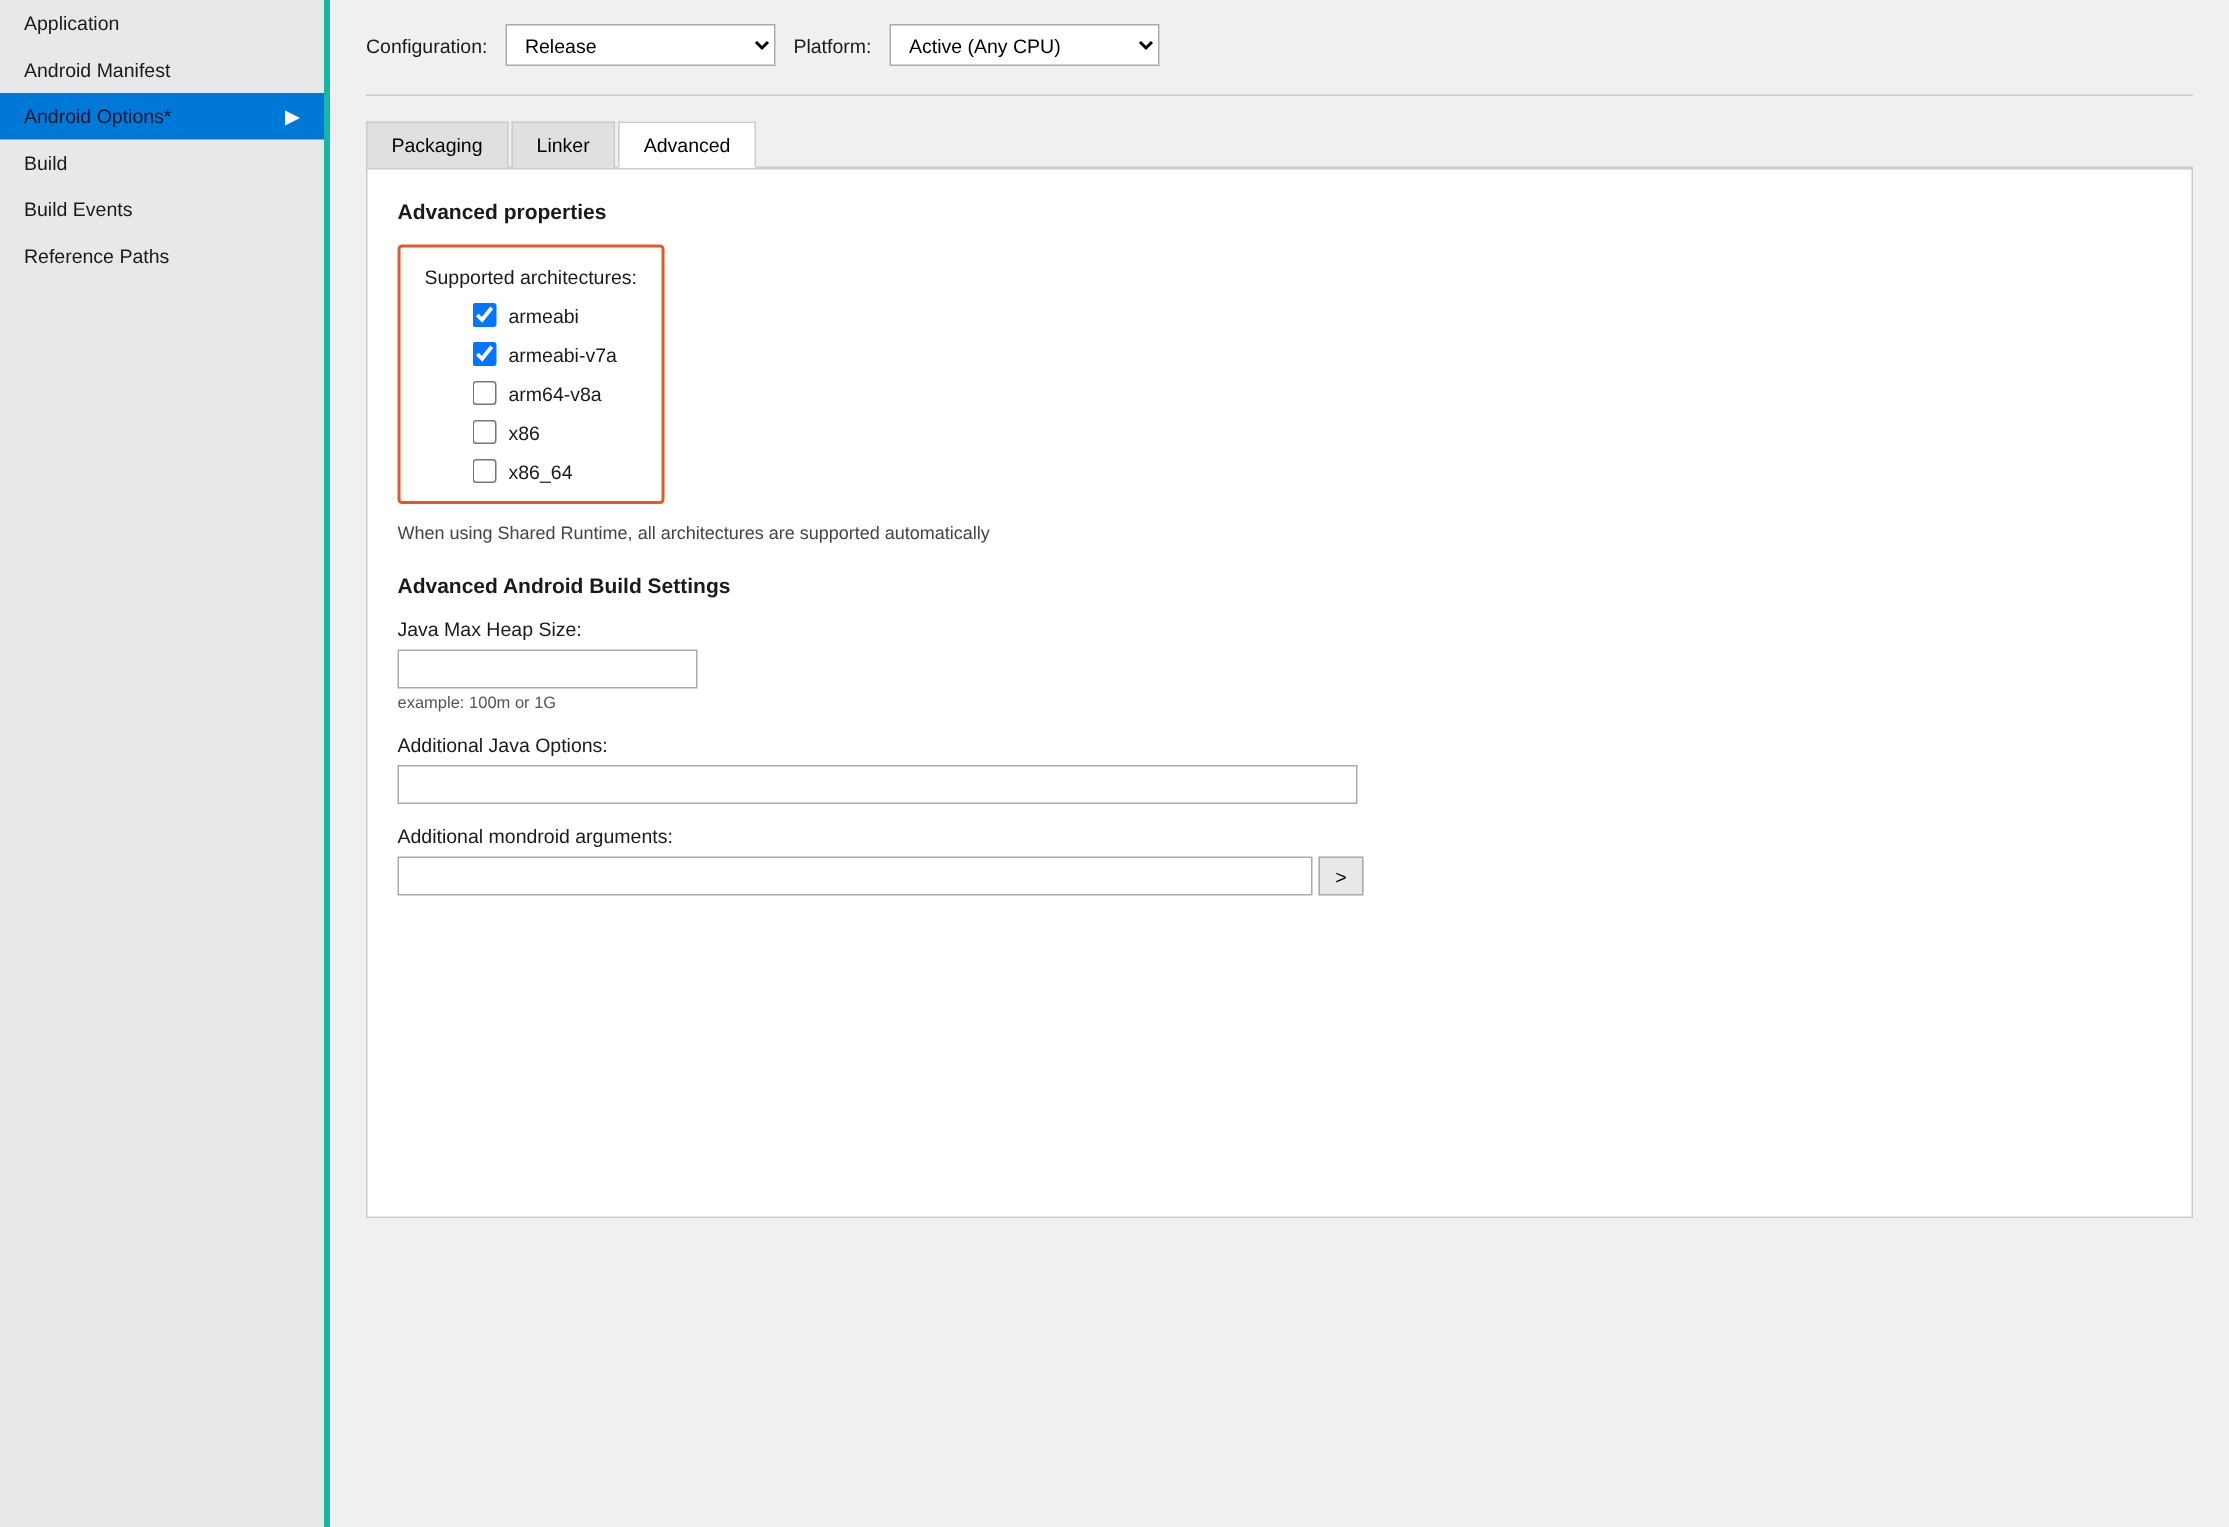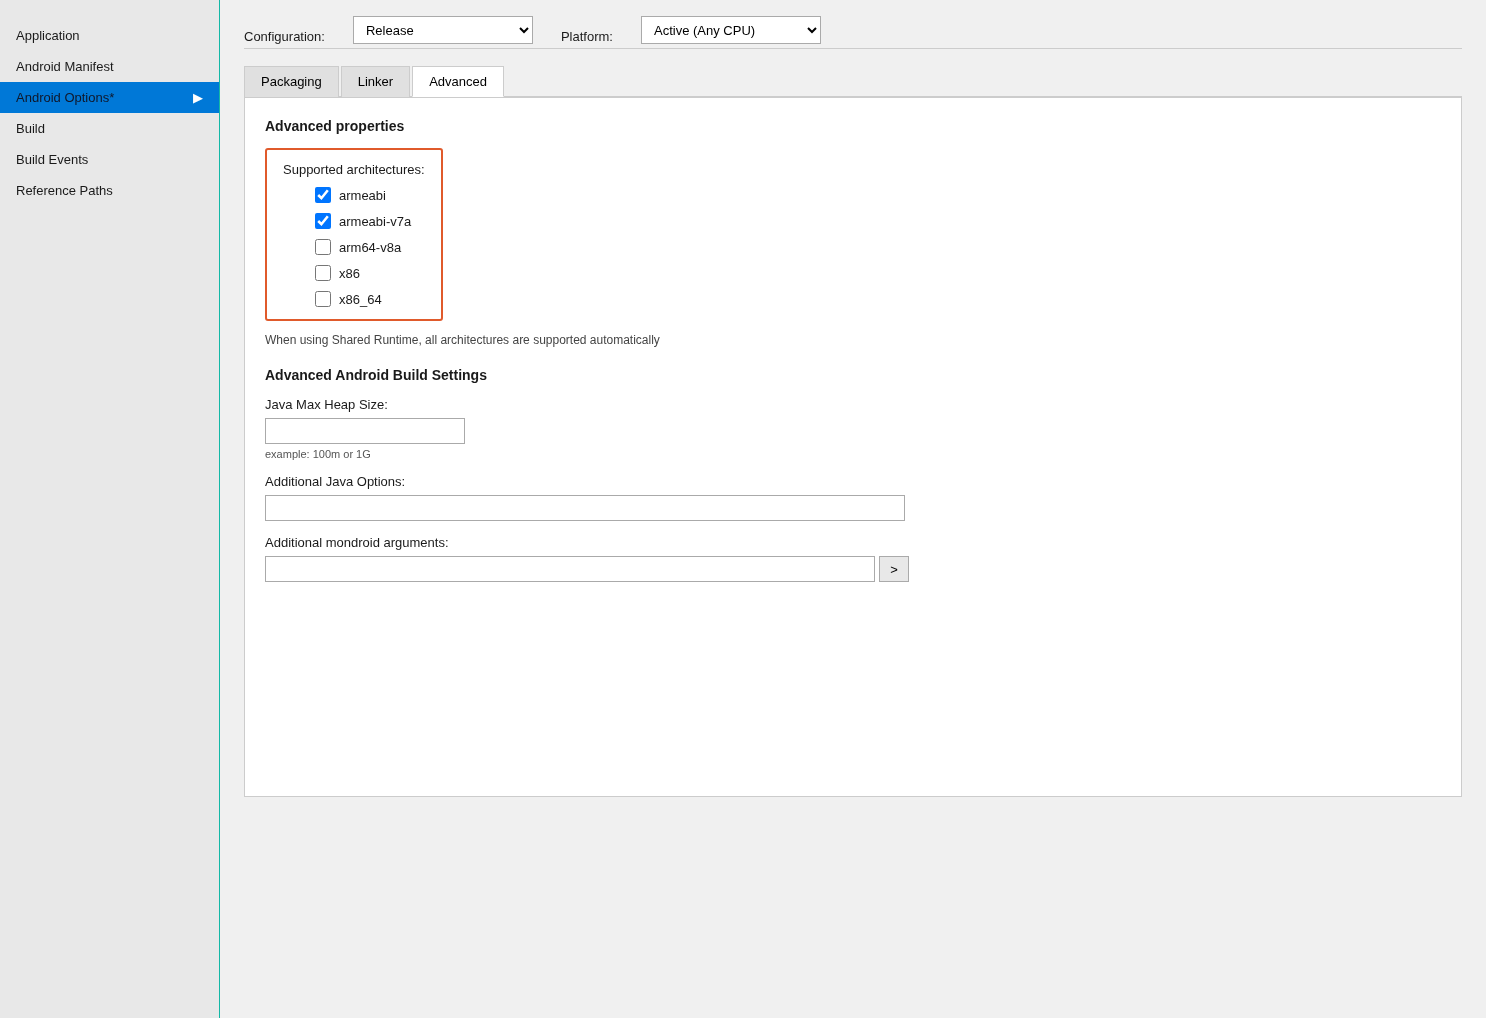--- a/index.html
+++ b/index.html
@@ -9,23 +9,23 @@
       background: #f0f0f0;
       display: flex;
       height: 1018px;
       width: 1486px;
       overflow: hidden;
     }
     
     .sidebar {
       width: 220px;
       background: #e8e8e8;
-      padding: 20px 0;
+      padding: 0 0;
       flex-shrink: 0;
-      border-right: 1px solid #14b8a6;
+      border-right: 4px solid #14b8a6;
     }
     .sidebar-item {
       padding: 8px 16px;
       cursor: pointer;
       color: #1a1a1a;
       font-size: 13px;
     }
     .sidebar-item.active {
       background: #0078d7;
       color: #0f172a;
@@ -38,23 +38,23 @@
     
     .main {
       flex: 1;
       padding: 16px 24px;
       background: #f0f0f0;
       overflow-y: auto;
     }
     
     .config-row {
       display: flex;
-      align-items: flex-end;
-      gap: 28px;
-      margin-bottom: 4px;
+      align-items: center;
+      gap: 12px;
+      margin-bottom: 19px;
     }
     .config-row label {
       font-size: 13px;
       color: #1a1a1a;
     }
     .config-select {
       padding: 4px 8px;
       font-size: 13px;
       border: 1px solid #aaa;
       background: white;

